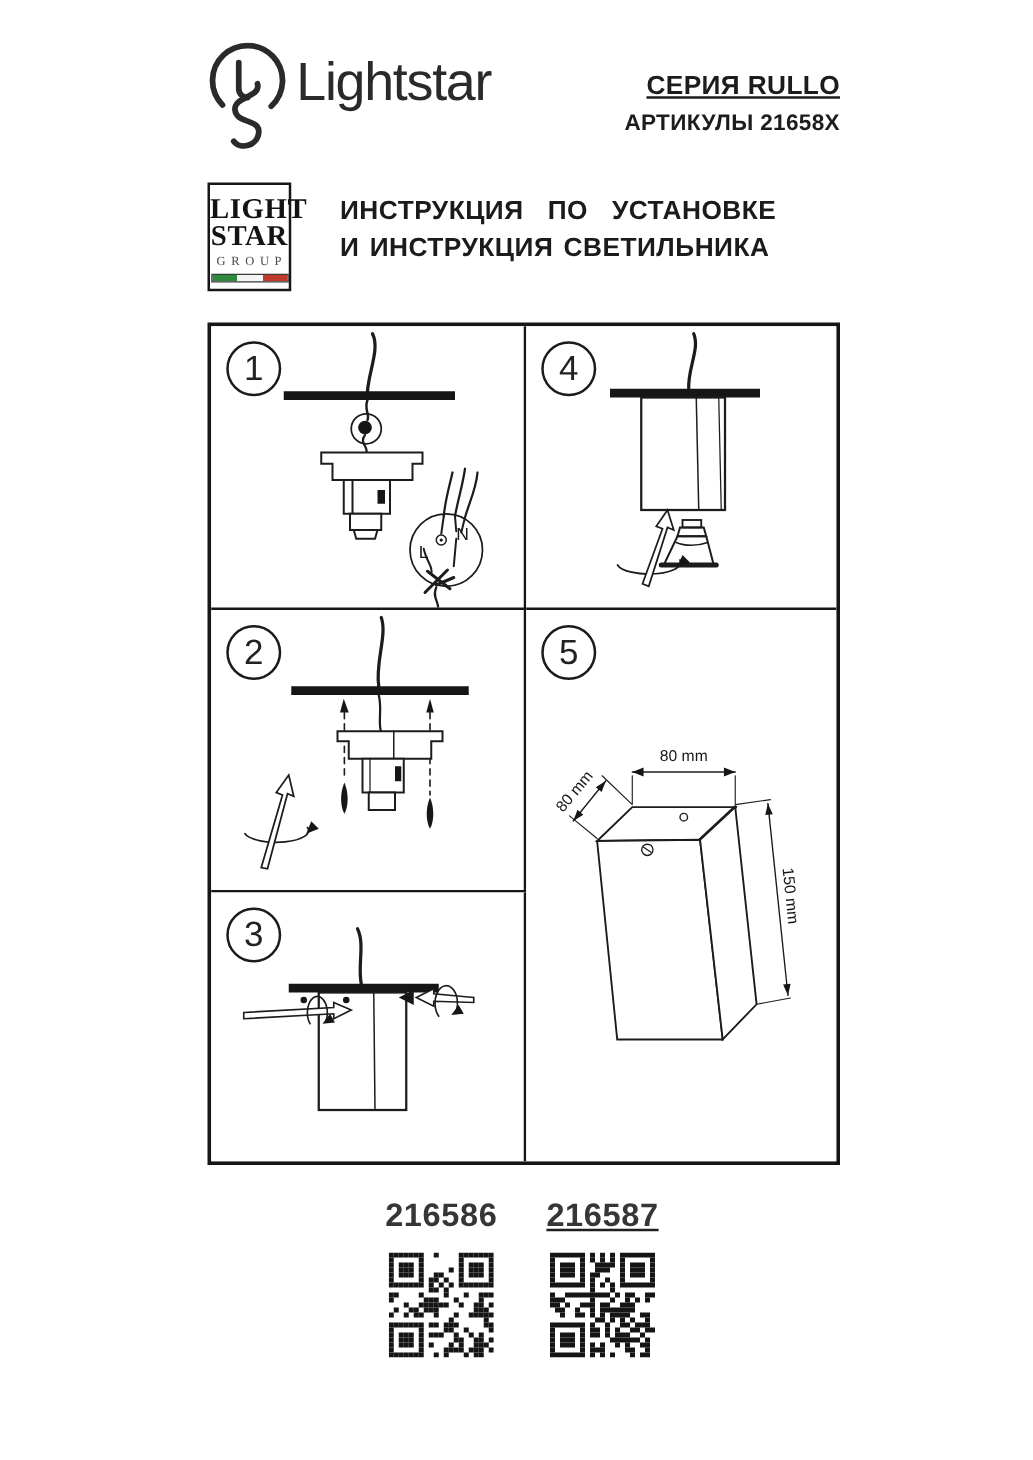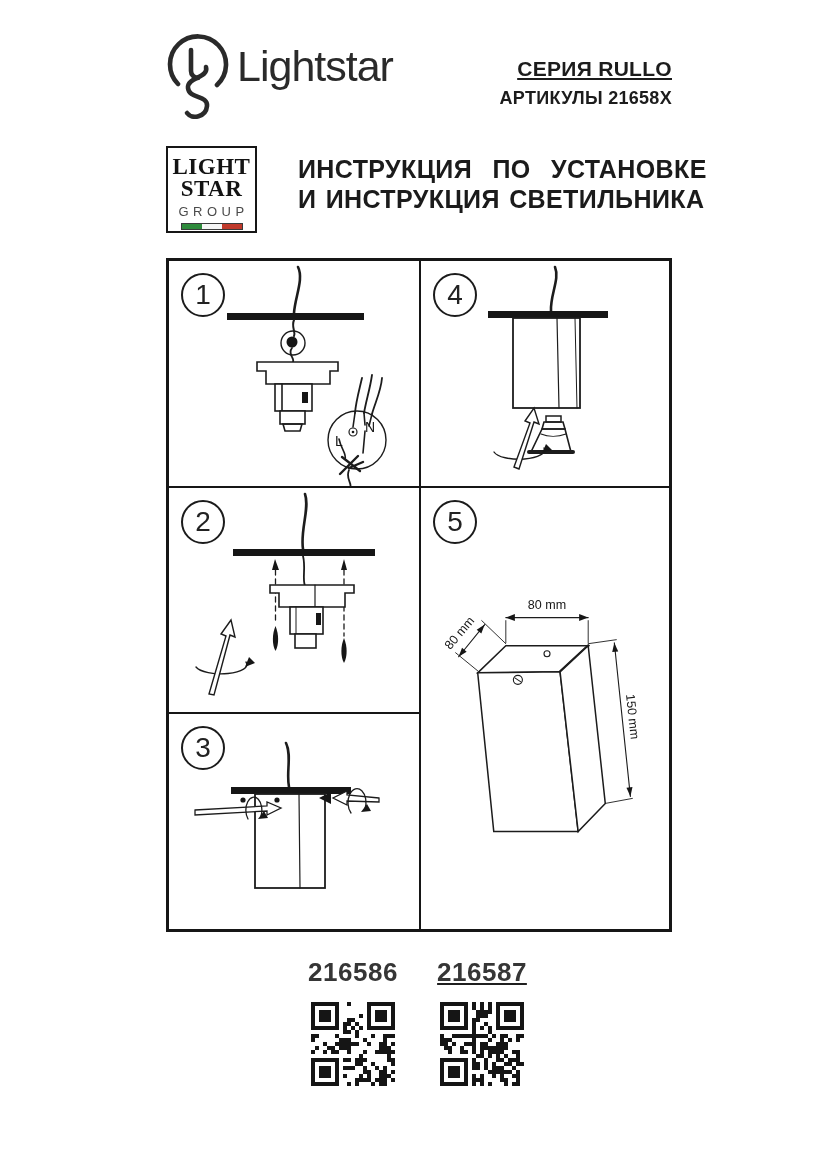--- a/index.html
+++ b/index.html
@@ -7,31 +7,31 @@
         font-family:"Liberation Sans","DejaVu Sans",sans-serif;color:#1f1f1f;}
   .abs{position:absolute;}
 
   
   .brand-wordmark{left:237px;top:42px;font-size:43px;font-weight:normal;letter-spacing:-1px;color:#2a2a2a;}
   .series-block{right:154px;top:57px;text-align:right;color:#1c1c1c;}
   .series-label{font-size:21px;font-weight:bold;letter-spacing:.3px;text-decoration:underline;}
   .articles-label{font-size:18px;font-weight:bold;margin-top:7px;letter-spacing:.3px;}
 
   
-  .logo-box{left:166px;top:146px;width:91px;height:87px;border:2px solid #161616;box-sizing:border-box;
+  .logo-box{left:166px;top:146px;width:67px;height:87px;border:2px solid #161616;box-sizing:border-box;
             text-align:center;background:#fff;}
   .lsg-serif{font-family:"Liberation Serif","DejaVu Serif",serif;font-weight:bold;font-size:23px;
              line-height:22px;color:#131313;letter-spacing:.5px;}
   .lsg-serif.first{margin-top:8px;}
-  .lsg-group{font-size:13px;letter-spacing:4.5px;color:#4a4a4a;margin-top:4px;padding-left:4px;}
+  .lsg-group{font-size:10px;letter-spacing:4.5px;color:#4a4a4a;margin-top:4px;padding-left:4px;font-family:Liberation Serif, serif;}
   .lsg-flag{width:62px;height:7px;margin:4px auto 0;border:1px solid #3a3a3a;box-sizing:border-box;}
 
   
-  .title-block{left:298px;top:154px;width:388px;font-weight:bold;
-               font-size:25px;line-height:30px;color:#1b1b1b;}
+  .title-block{left:272px;top:154px;width:388px;font-weight:bold;
+               font-size:21px;line-height:30px;color:#1b1b1b;}
   .title-line1{word-spacing:13px;letter-spacing:.4px;white-space:nowrap;}
   .title-line2{word-spacing:2px;letter-spacing:.4px;white-space:nowrap;}
 
   
   .grid{left:166px;top:258px;width:506px;height:674px;border:3px solid #161616;box-sizing:border-box;background:#fff;}
   .panel{position:absolute;box-sizing:border-box;background:#fff;}
   .p1{left:0;top:0;width:252px;height:227px;border-right:2px solid #161616;border-bottom:2px solid #161616;}
   .p2{left:0;top:227px;width:252px;height:226px;border-right:2px solid #161616;border-bottom:2px solid #161616;}
   .p3{left:0;top:453px;width:252px;height:215px;border-right:2px solid #161616;}
   .p4{left:252px;top:0;width:248px;height:227px;border-bottom:2px solid #161616;}

